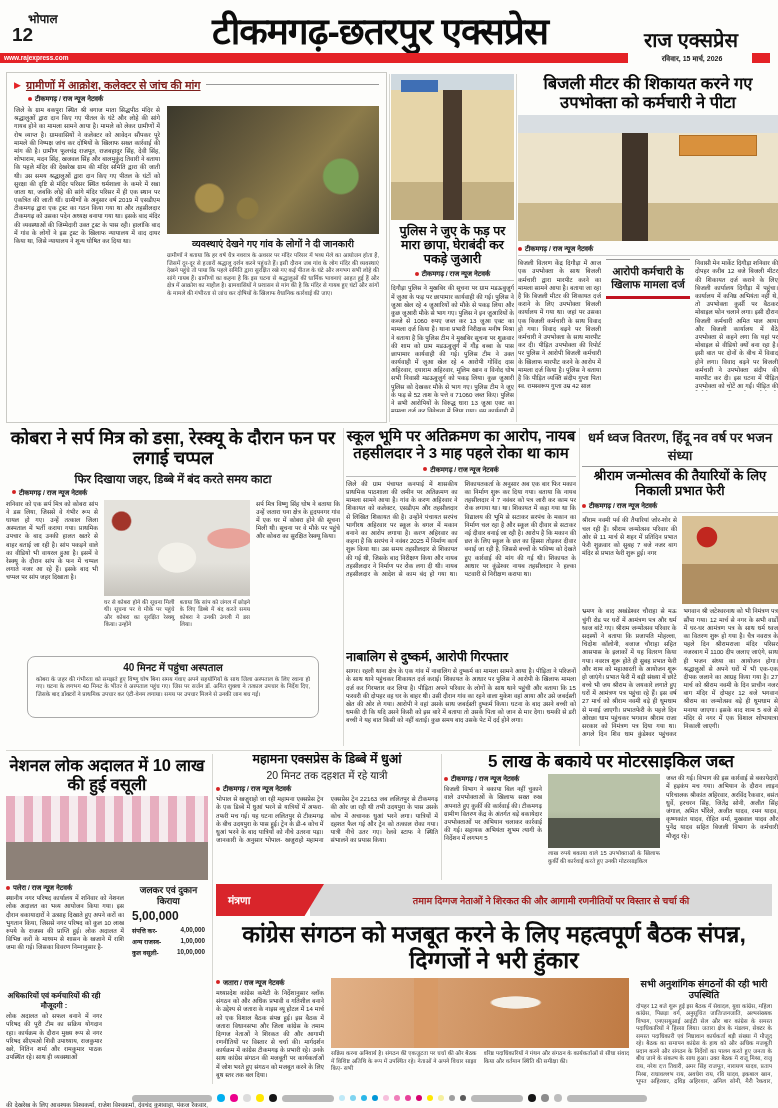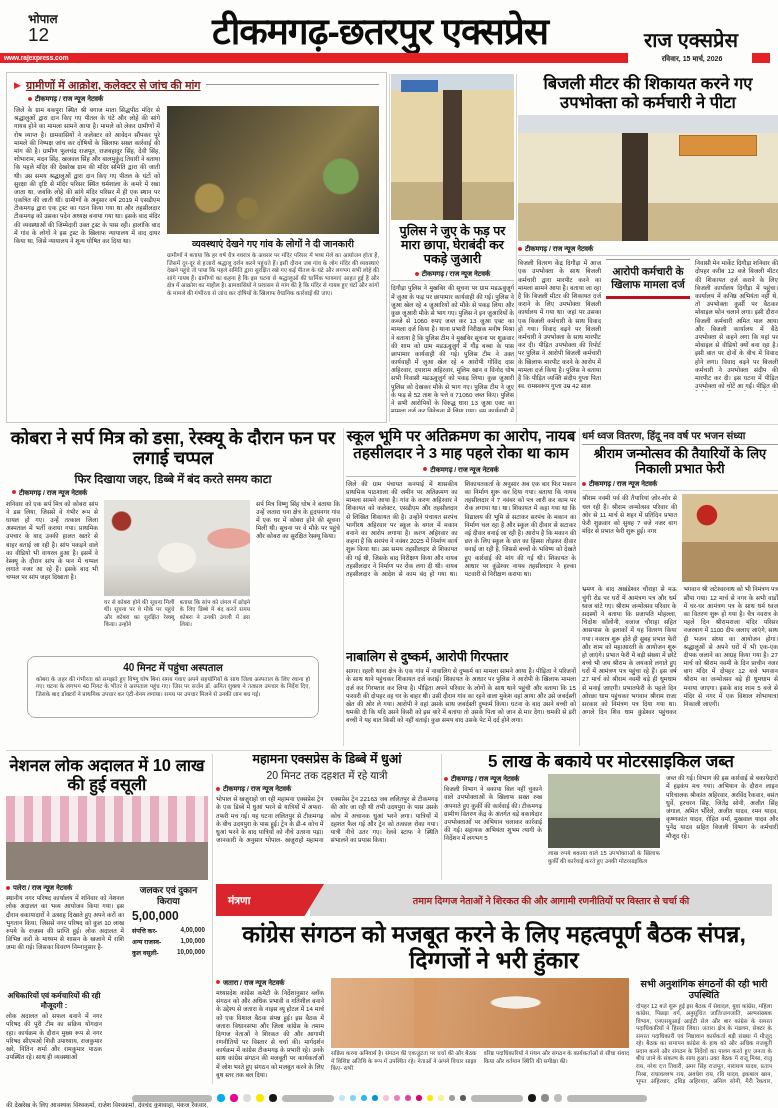--- a/index.html
+++ b/index.html
@@ -4,21 +4,21 @@
 <style>
   * { margin:0; padding:0; box-sizing:border-box; }
   html,body { background:#888; }
   .page {
     position:relative; width:778px; height:1108px; margin:0 auto;
     background:#fdfdfb; overflow:hidden;
     font-family:"Liberation Sans","DejaVu Sans",sans-serif; color:#1a1a1a;
   }
   
   .mh-city   { position:absolute; top:10px; left:28px; font-size:12px; font-weight:bold; }
-  .mh-pageno { position:absolute; top:24px; left:28px; font-size:19px; font-weight:normal; }
+  .mh-pageno { position:absolute; top:24px; left:12px; font-size:19px; font-weight:bold; }
   .mh-title  { position:absolute; top:4px; left:140px; width:480px; text-align:center;
                font-size:37px; font-weight:800; letter-spacing:-1px; color:#0c0c0c; }
   .mh-brand  { position:absolute; top:26px; left:620px; width:142px; text-align:center;
                font-size:20px; font-weight:800; color:#111; }
   .redbar  { position:absolute; top:53px; left:0; width:628px; height:10px; background:#e42226; }
   .redbar span { color:#fff; font-size:6.5px; font-weight:bold; line-height:10px; padding-left:4px; display:block; }
   .mh-date { position:absolute; top:54px; left:634px; width:116px; text-align:center; font-size:7px; font-weight:bold; }
   .redsq   { position:absolute; top:53px; left:752px; width:18px; height:10px; background:#e42226; }
   
   .art { position:absolute; overflow:hidden; }
@@ -92,21 +92,21 @@
   .a-cobra .hl { font-size:18px; }
   .subhl { text-align:center; font-size:11.5px; font-weight:600; color:#1c1c1c; margin:2px 0; }
   .box40 { width:292px; margin:6px auto 0; border:1px solid #aaa; border-radius:8px; padding:3px 8px 5px; }
   .box40 .bt { text-align:center; font-size:10px; font-weight:800; margin-bottom:2px; }
   .a-school { left:346px; top:428px; width:230px; }
   .a-school .hl { font-size:15px; }
   .a-naab { left:346px; top:650px; width:230px; }
   .a-naab .hl { font-size:12.5px; text-align:left; margin-bottom:3px; }
   .a-ram { left:582px; top:428px; width:196px; }
   .a-ram .hl { font-size:13px; }
-  .kick2 { font-size:10px; font-weight:bold; color:#222;
+  .kick2 { text-align:center; font-size:13px; font-weight:bold; color:#222;
            border-bottom:1px solid #999; padding-bottom:2px; margin-bottom:2px; }
   .a-lok { left:6px; top:756px; width:202px; }
   .a-lok .hl { font-size:16.5px; }
   .ibox { padding:2px 3px; }
   .ibox .it { text-align:center; font-size:9px; font-weight:800; line-height:1.2; }
   .ibox .ia { font-size:12px; font-weight:800; margin:2px 0 3px; }
   .irow { display:flex; justify-content:space-between; font-size:6.3px; font-weight:bold; margin-top:2px; }
   .subhead2 { font-size:7.5px; font-weight:800; text-align:center; margin:2px 0; }
   .a-maha { left:216px; top:752px; width:222px; }
   .a-maha .hl { font-size:12.5px; }

